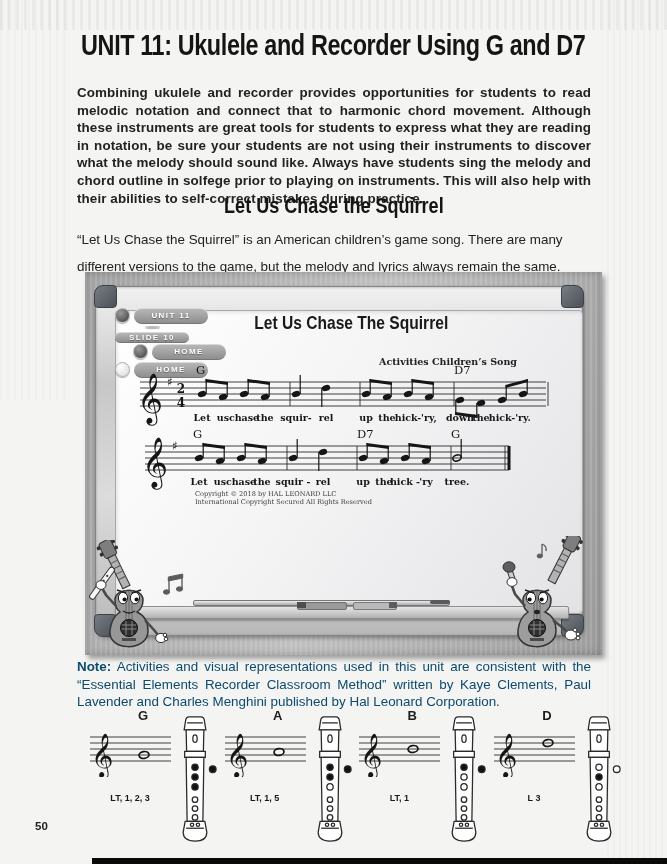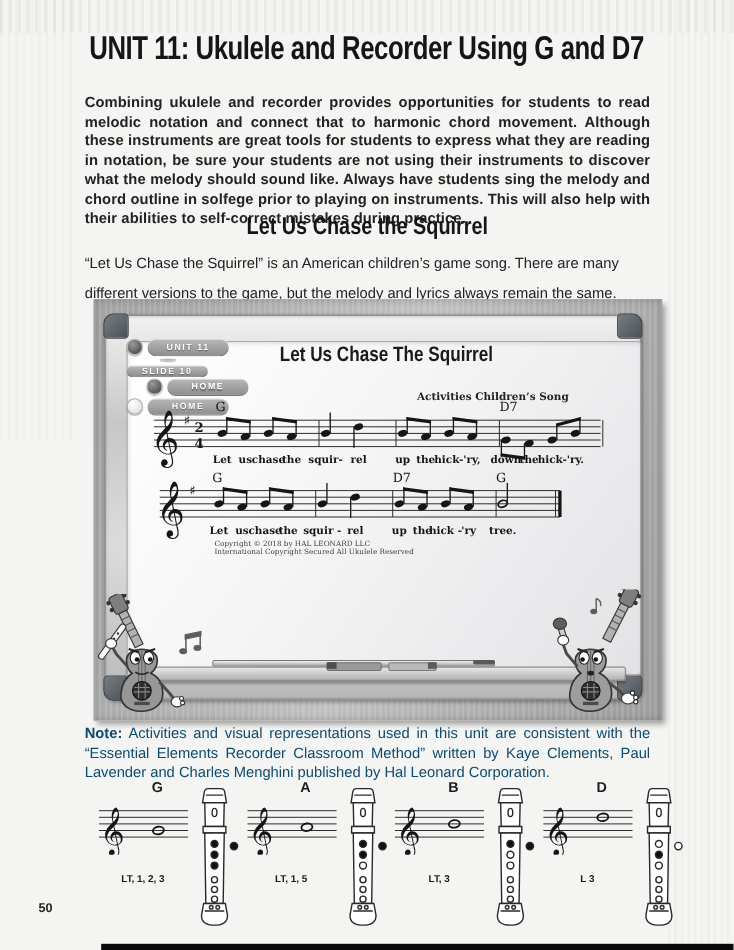--- a/index.html
+++ b/index.html
@@ -261,21 +261,21 @@
         <text x="178" y="57" class="ly" text-anchor="middle">rel</text>
         <text x="218" y="57" class="ly" text-anchor="middle">up</text>
         <text x="239" y="57" class="ly" text-anchor="middle">the</text>
         <text x="260" y="57" class="ly" text-anchor="middle">hick -</text>
         <text x="281" y="57" class="ly" text-anchor="middle">'ry</text>
         <text x="312" y="57" class="ly" text-anchor="middle">tree.</text>
       </svg></div>
 
   <div id="copyright">
     <div>Copyright © 2018 by HAL LEONARD LLC</div>
-    <div>International Copyright Secured   All Ukulele Reserved</div>
+    <div>International Copyright Secured   All Rights Reserved</div>
   </div>
 
   <div id="tray"></div>
   <div class="pointer">
       <div class="tip"></div>
     </div>
   <div class="marker1">
       <div class="cap2"></div>
     </div>
   <div class="marker2">
@@ -484,21 +484,21 @@
       <div class="chart-left">
         <div class="chart-staff"><svg width="84" height="52" viewBox="0 0 84 52">
               <line x1="2" y1="12" x2="83" y2="12" class="sl"></line>
               <line x1="2" y1="18" x2="83" y2="18" class="sl"></line>
               <line x1="2" y1="24" x2="83" y2="24" class="sl"></line>
               <line x1="2" y1="30" x2="83" y2="30" class="sl"></line>
               <line x1="2" y1="36" x2="83" y2="36" class="sl"></line>
               <text x="3" y="43" class="clef2">𝄞</text>
               <ellipse cx="56" cy="24" rx="5" ry="3.4" fill="none" stroke="#151515" stroke-width="1.7" transform="rotate(-8 56 24)"></ellipse>
             </svg></div>
-        <div class="chart-label">LT, 3</div>
+        <div class="chart-label">LT, 1</div>
       </div>
       <div class="chart-recorder"><svg width="46" height="128" viewBox="0 0 46 130">
             <path d="M17,2 h12 q3,0 3.5,3.5 l1.5,9.5 h-22 l1.5,-9.5 q0.5,-3.5 3.5,-3.5 z" fill="#fff" stroke="#2a2a2a" stroke-width="1.3"></path>
             <line x1="15" y1="8" x2="31" y2="8" stroke="#2a2a2a" stroke-width="1.3"></line>
             <path d="M14,15 h18 l-0.5,22 h-17 z" fill="#fff" stroke="#2a2a2a" stroke-width="1.3"></path>
             <ellipse cx="23" cy="24" rx="2.2" ry="3.8" fill="#fff" stroke="#2a2a2a" stroke-width="1.3"></ellipse>
             <path d="M12.5,37 h21 v6 h-21 z" fill="#fff" stroke="#2a2a2a" stroke-width="1.3"></path>
             <path d="M14,43 h18 l-1,65 h-16 z" fill="#fff" stroke="#2a2a2a" stroke-width="1.3"></path>
             <path d="M13,108 h20 l2,11 q0,9 -12,9 q-12,0 -12,-9 z" fill="#fff" stroke="#2a2a2a" stroke-width="1.3"></path>
             <line x1="14" y1="115" x2="32" y2="115" stroke="#2a2a2a" stroke-width="1.3"></line>

